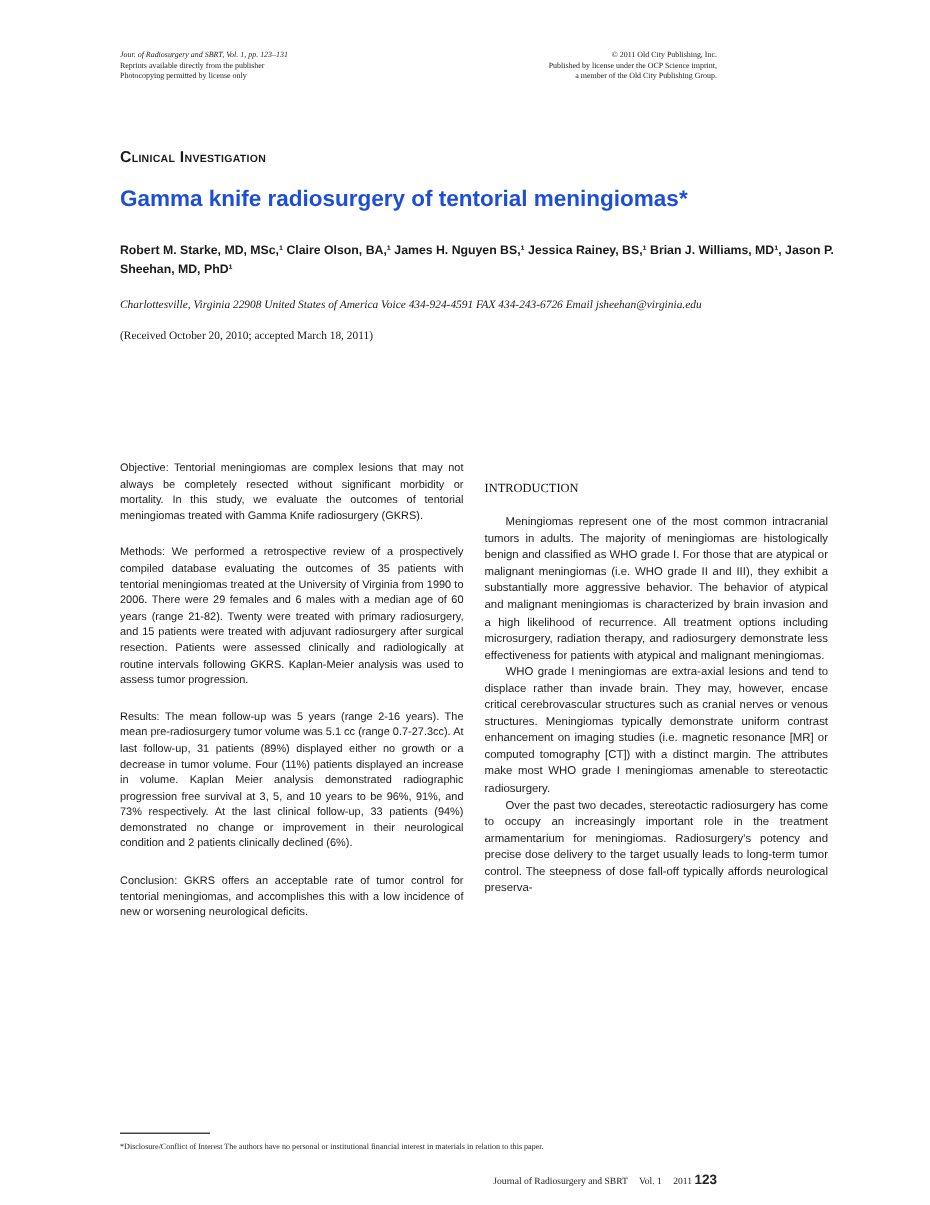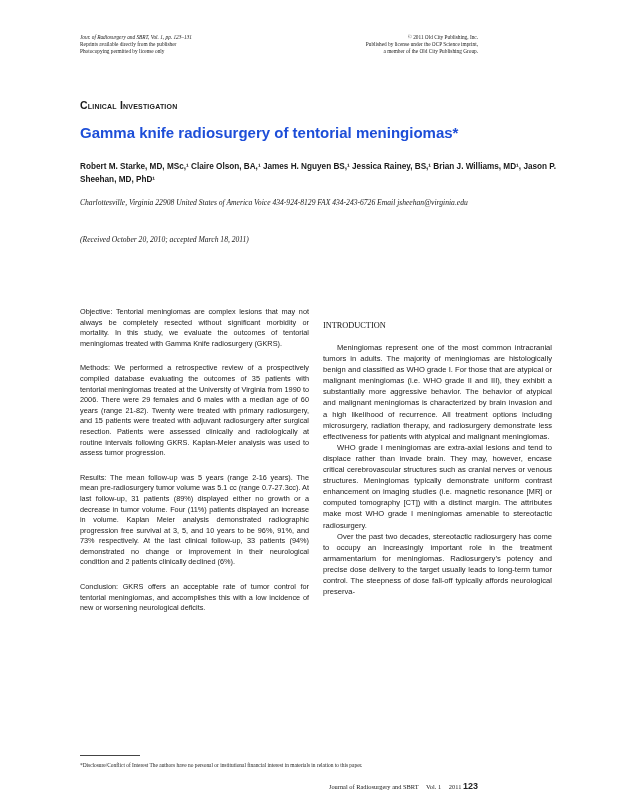--- a/index.html
+++ b/index.html
@@ -14,22 +14,22 @@
 
   .section-label { position: absolute; left: 80px; top: 99px;
     font-family: "Liberation Sans", sans-serif; font-weight: bold; font-size: 10.5px; color: #1a1a1a;
     font-variant: small-caps; letter-spacing: 0.2px; }
   .title { position: absolute; left: 80px; top: 124px;
     font-family: "Liberation Sans", sans-serif; font-weight: bold; font-size: 15px; color: #1d4ed8; }
   .authors { position: absolute; left: 80px; top: 160px; width: 480px;
     font-family: "Liberation Sans", sans-serif; font-weight: bold; font-size: 8.2px; line-height: 13px; color: #1a1a1a; }
   .corr { position: absolute; left: 80px; top: 197px; width: 480px;
     font-family: "Liberation Serif", serif; font-style: italic; font-size: 7.6px; line-height: 11px; color: #1a1a1a; }
-  .received { position: absolute; left: 80px; top: 235px;
-    font-family: "Liberation Serif", serif; font-style: italic; font-size: 7.6px; color: #1a1a1a; }
+  .received { position: absolute; left: 80px; top: 219px;
+    font-family: "Liberation Serif", serif; font-size: 7.6px; color: #1a1a1a; }
 
   .abstract { position: absolute; left: 80px; top: 307px; width: 229px;
     font-family: "Liberation Sans", sans-serif; font-size: 7.3px; line-height: 10.6px; color: #1a1a1a; text-align: justify; }
   .abstract p { margin: 0 0 14px 0; }
 
   .rightcol { position: absolute; left: 323px; top: 292px; width: 229px; }
   .keywords { font-family: "Liberation Sans", sans-serif; font-size: 7.3px; line-height: 10.6px; color: #1a1a1a; text-align: justify; }
   .keywords b { font-weight: bold; }
   .intro-head { margin-top: 29px; font-family: "Liberation Serif", serif; font-weight: normal; font-size: 8.3px; color: #111; }
   .body { margin-top: 12px; font-family: Liberation Sans, sans-serif; font-size: 7.6px; line-height: 11.1px; color: #1a1a1a; text-align: justify; }
@@ -58,21 +58,21 @@
     <div>© 2011 Old City Publishing, Inc.</div>
     <div>Published by license under the OCP Science imprint,</div>
     <div>a member of the Old City Publishing Group.</div>
   </div>
 
   <div class="section-label">Clinical Investigation</div>
   <div class="title">Gamma knife radiosurgery of tentorial meningiomas*</div>
   <div class="authors">Robert M. Starke, MD, MSc,¹ Claire Olson, BA,¹ James H. Nguyen BS,¹ Jessica Rainey, BS,¹ Brian J. Williams, MD¹, Jason P. Sheehan, MD, PhD¹</div>
 
   <div class="corr">
-    <div>Charlottesville, Virginia 22908 United States of America Voice 434-924-8129 FAX 434-243-6726 Email jsheehan@virginia.edu</div>
+    <div>Charlottesville, Virginia 22908 United States of America Voice 434-924-4591 FAX 434-243-6726 Email jsheehan@virginia.edu</div>
   </div>
 
   <div class="received">(Received October 20, 2010; accepted March 18, 2011)</div>
 
   <div class="abstract">
     <p>Objective: Tentorial meningiomas are complex lesions that may not always be completely resected without significant morbidity or mortality. In this study, we evaluate the outcomes of tentorial meningiomas treated with Gamma Knife radiosurgery (GKRS).</p>
     <p>Methods: We performed a retrospective review of a prospectively compiled database evaluating the outcomes of 35 patients with tentorial meningiomas treated at the University of Virginia from 1990 to 2006. There were 29 females and 6 males with a median age of 60 years (range 21-82). Twenty were treated with primary radiosurgery, and 15 patients were treated with adjuvant radiosurgery after surgical resection. Patients were assessed clinically and radiologically at routine intervals following GKRS.  Kaplan-Meier analysis was used to assess tumor progression.</p>
     <p>Results: The mean follow-up was 5 years (range 2-16 years). The mean pre-radiosurgery tumor volume was 5.1 cc (range 0.7-27.3cc). At last follow-up, 31 patients (89%) displayed either no growth or a decrease in tumor volume. Four (11%) patients displayed an increase in volume. Kaplan Meier analysis demonstrated radiographic progression free survival at 3, 5, and 10 years to be 96%, 91%, and 73% respectively. At the last clinical follow-up, 33 patients (94%) demonstrated no change or improvement in their neurological condition and 2 patients clinically declined (6%).</p>
     <p>Conclusion: GKRS offers an acceptable rate of tumor control for tentorial meningiomas, and accomplishes this with a low incidence of new or worsening neurological deficits.</p>
   </div>

